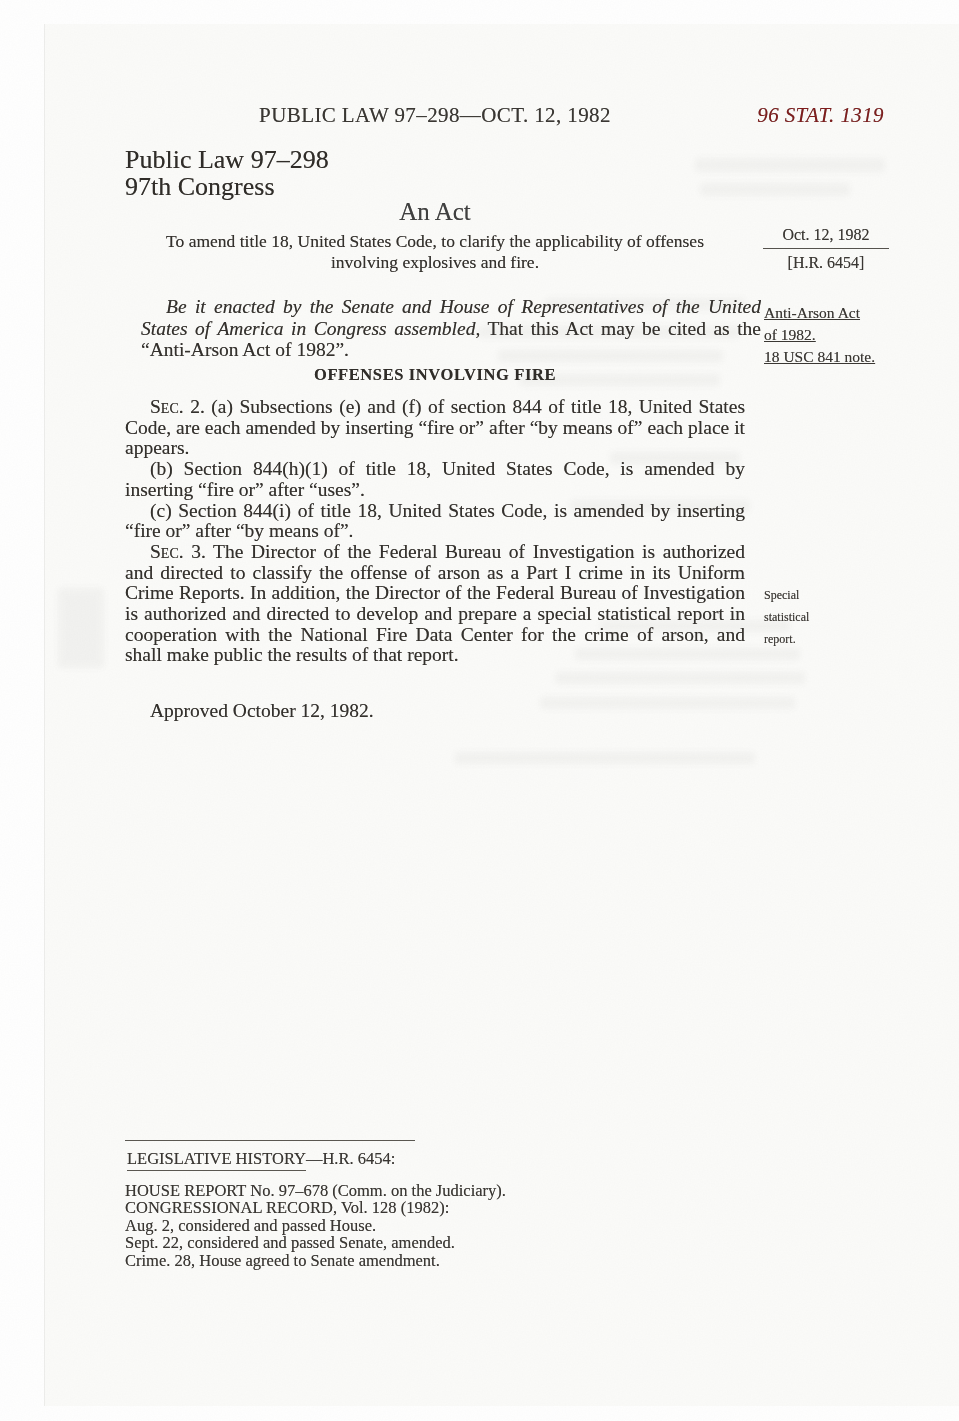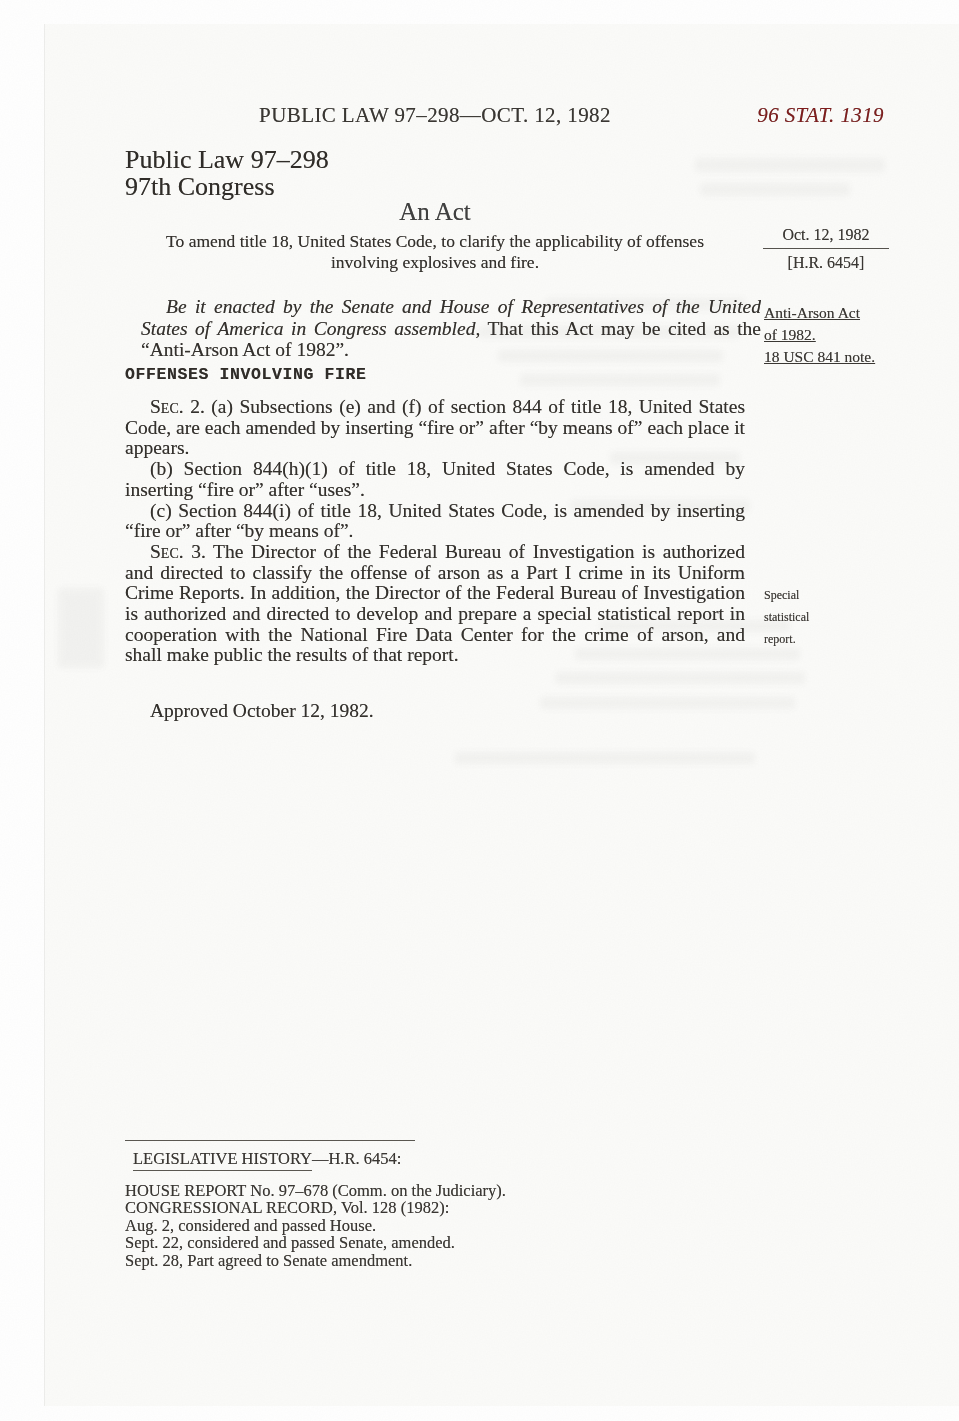--- a/index.html
+++ b/index.html
@@ -43,37 +43,36 @@
   .enacting {
     left: 125px; top: 280px; width: 620px;
     font-size: 19.5px; line-height: 21.5px;
     text-align: justify; text-indent: 25px;
     margin: 16px;
   }
   .enacting .it { font-style: italic; }
 
   .section-heading {
     left: 125px; top: 365px; width: 620px;
-    font-size: 16.5px; font-weight: bold; letter-spacing: 0.6px;
+    text-align: center; font-size: 16.5px; font-weight: bold; letter-spacing: 0.6px;
     color: #302d29;
-    font-family: Liberation Mono, monospace;
   }
   .body-text {
     left: 125px; top: 397px; width: 620px;
     font-size: 19.5px; line-height: 20.7px;
     text-align: justify;
   }
   .body-text p { margin: 0; text-indent: 25px; }
   .smallcaps { font-variant: small-caps; }
 
   .approved { left: 125px; top: 700px; width: 620px; font-size: 19.5px; text-indent: 25px; }
 
   .leg-history { left: 125px; top: 1140px; width: 620px; font-size: 16.5px; line-height: 17.5px; color: #3a3733; }
   .lh-rule { width: 290px; border-top: 1.5px solid #5a5751; margin: 0 0 9px 0; }
-  .lh-heading { margin: 0 0 14px 8px; }
+  .lh-heading { margin: 0 0 14px 2px; }
   .lh-heading .underlined { border-bottom: 1.5px solid #5a5751; padding-bottom: 2px; }
   .lh-entries { }
 
   .smudge {
     position: absolute; background: #6b6b66; opacity: 0.055;
     filter: blur(3px); border-radius: 4px; pointer-events: none;
   }
 </style>
 </head>
 <body>
@@ -149,15 +148,15 @@
 <div class="abs leg-history scan-ink">
   <div class="lh-rule"></div>
   <div class="lh-heading"><span class="underlined">LEGISLATIVE HISTORY</span><span>—H.R. 6454:</span></div>
   <div>
       <div>HOUSE REPORT No. 97–678 (Comm. on the Judiciary).</div>
       <div>CONGRESSIONAL RECORD, Vol. 128 (1982):</div>
     </div>
   <div class="lh-entries">
       <div>Aug. 2, considered and passed House.</div>
       <div>Sept. 22, considered and passed Senate, amended.</div>
-      <div>Sept. 28, Part agreed to Senate amendment.</div>
+      <div>Crime. 28, House agreed to Senate amendment.</div>
     </div>
 </div>
 
 </body></html>

